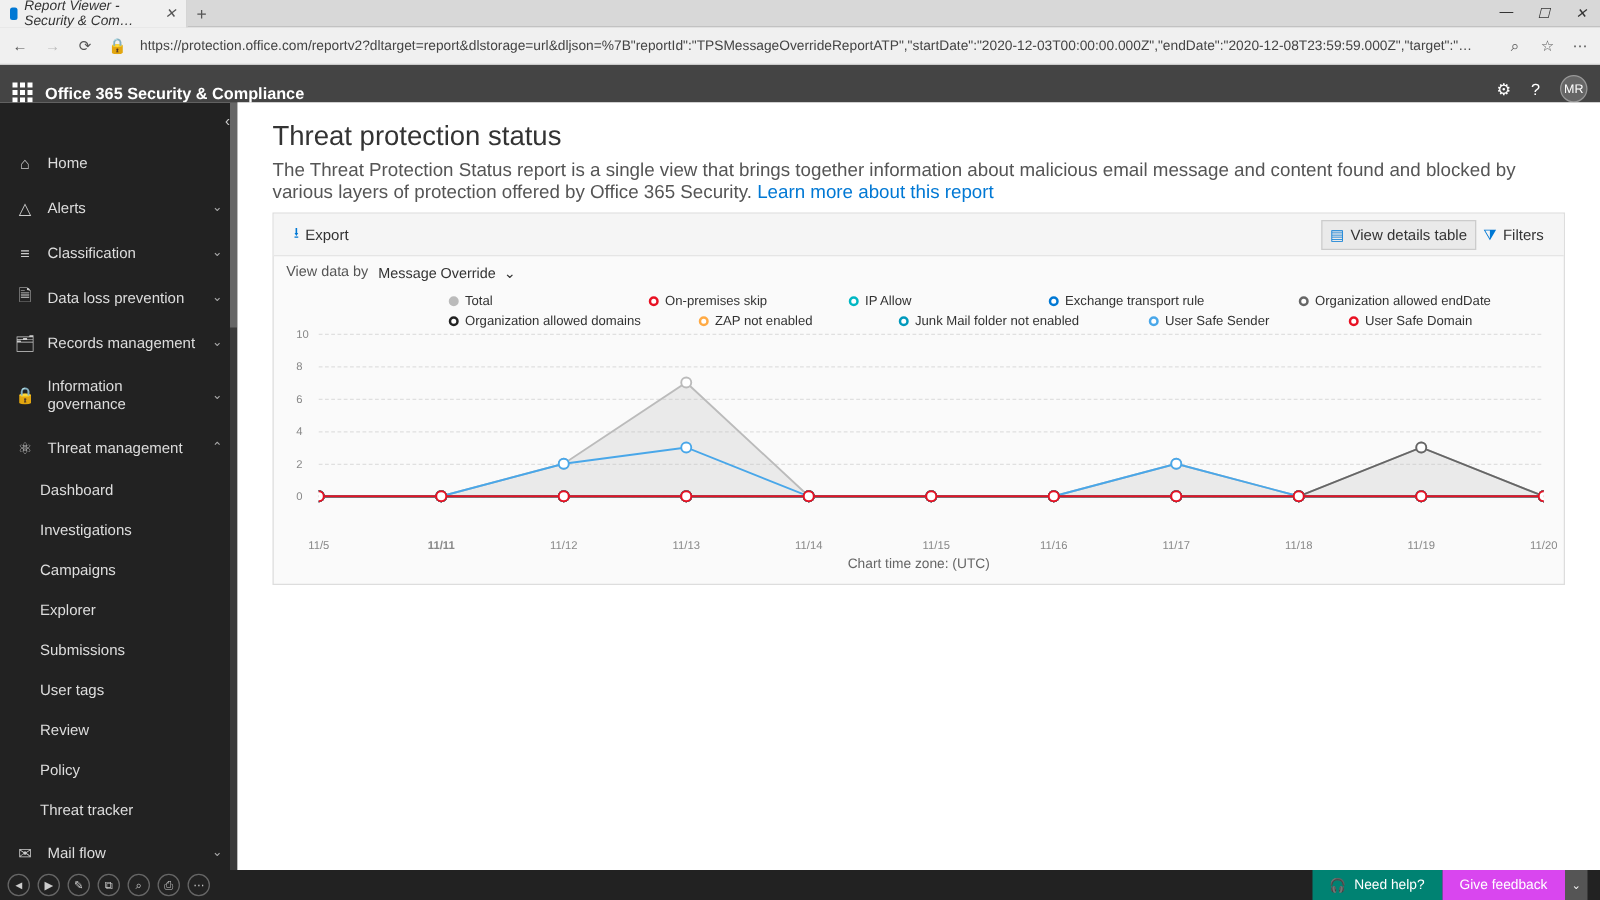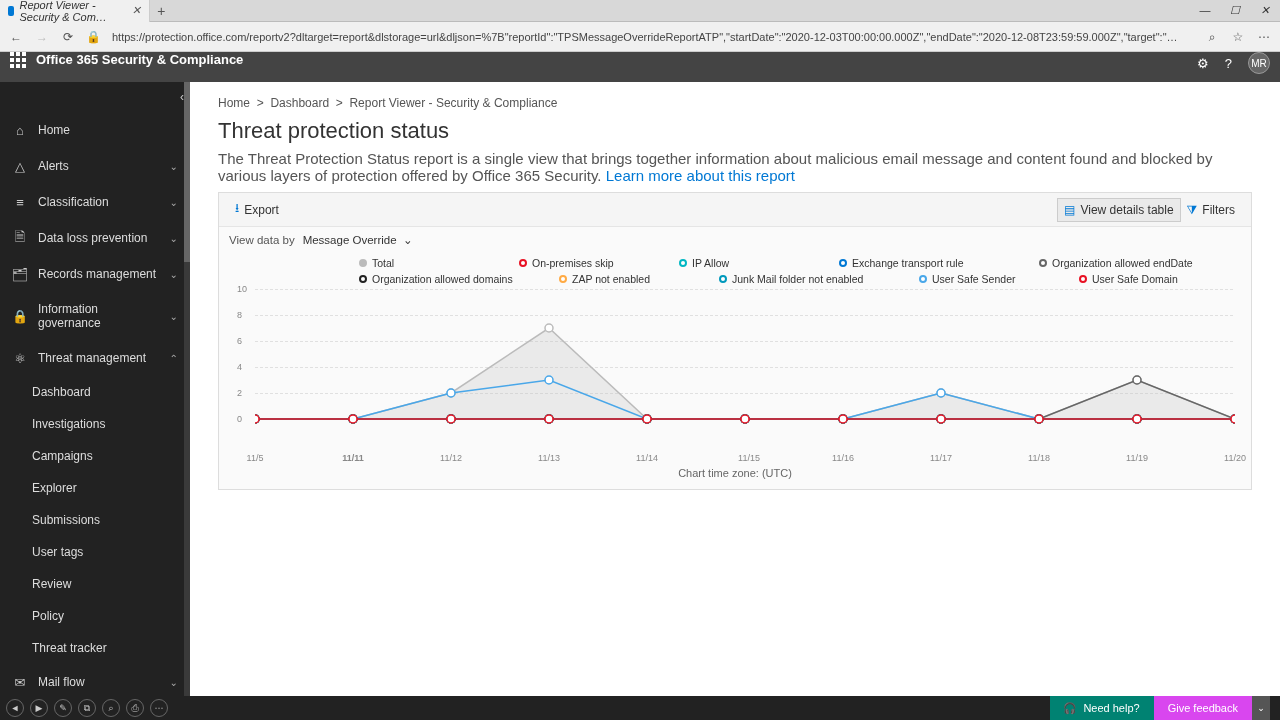--- a/index.html
+++ b/index.html
@@ -12,21 +12,21 @@
 .tab .close { margin-left: auto; font-size: 11px; color: #555; }
 .newtab { width: 22px; text-align: center; color: #555; font-size: 14px; }
 .winctrl { margin-left: auto; display: flex; }
 .winctrl div { width: 30px; text-align: center; font-size: 11px; color: #333; }
 
 .browser-bar { height: 30px; background: #f0f0f0; display: flex; align-items: center; padding: 0 8px; gap: 10px; font-size: 12px; color: #555; border-bottom: 1px solid #ccc; }
 .url { flex: 1; white-space: nowrap; overflow: hidden; text-overflow: ellipsis; font-size: 11px; color: #444; }
 .navicn { width: 16px; text-align: center; }
 
 
-.app-header { height: 30px; background: #444; color: #fff; display: flex; align-items: flex-start; padding: 0 10px; font-size: 13px; }
+.app-header { height: 30px; background: #444; color: #fff; display: flex; align-items: flex-end; padding: 0 10px; font-size: 13px; }
 .waffle { width: 16px; height: 16px; display: grid; grid-template-columns: repeat(3,4px); grid-template-rows: repeat(3,4px); gap: 2px; margin-right: 10px; }
 .waffle div { background: #fff; }
 .hdr-right { margin-left: auto; display: flex; align-items: center; gap: 16px; }
 .avatar { width: 22px; height: 22px; border-radius: 50%; background: #666; color: #fff; font-size: 10px; display: flex; align-items: center; justify-content: center; border: 1px solid #999; }
 
 
 .app-body { display: flex; height: calc(720px - 22px - 30px - 30px - 24px); }
 
 
 .sidebar { width: 190px; background: #222; color: #ddd; font-size: 12px; position: relative; overflow: hidden; }
@@ -177,27 +177,20 @@
           <span>Mail flow</span>
           <span class="chev">⌄</span>
         </div>
       </div>
     <div class="sb-scroll">
         <div class="sb-thumb"></div>
       </div>
   </div>
 
   <div class="main">
-    <div class="crumbs">
-      <a>Home</a>
-      &nbsp;<span>&gt;</span>&nbsp;
-      <a>Dashboard</a>
-      &nbsp;<span>&gt;</span>&nbsp;
-      <span>Report Viewer - Security &amp; Compliance</span>
-    </div>
     <div class="title">Threat protection status</div>
     <div class="desc">
       <span>The Threat Protection Status report is a single view that brings together information about malicious email message and content found and blocked by various layers of protection offered by Office 365 Security.</span>
       <a>Learn more about this report</a>
     </div>
 
     <div class="chart-card">
       <div class="card-bar">
         <div class="btn">
             <span class="icn">⭳</span>

